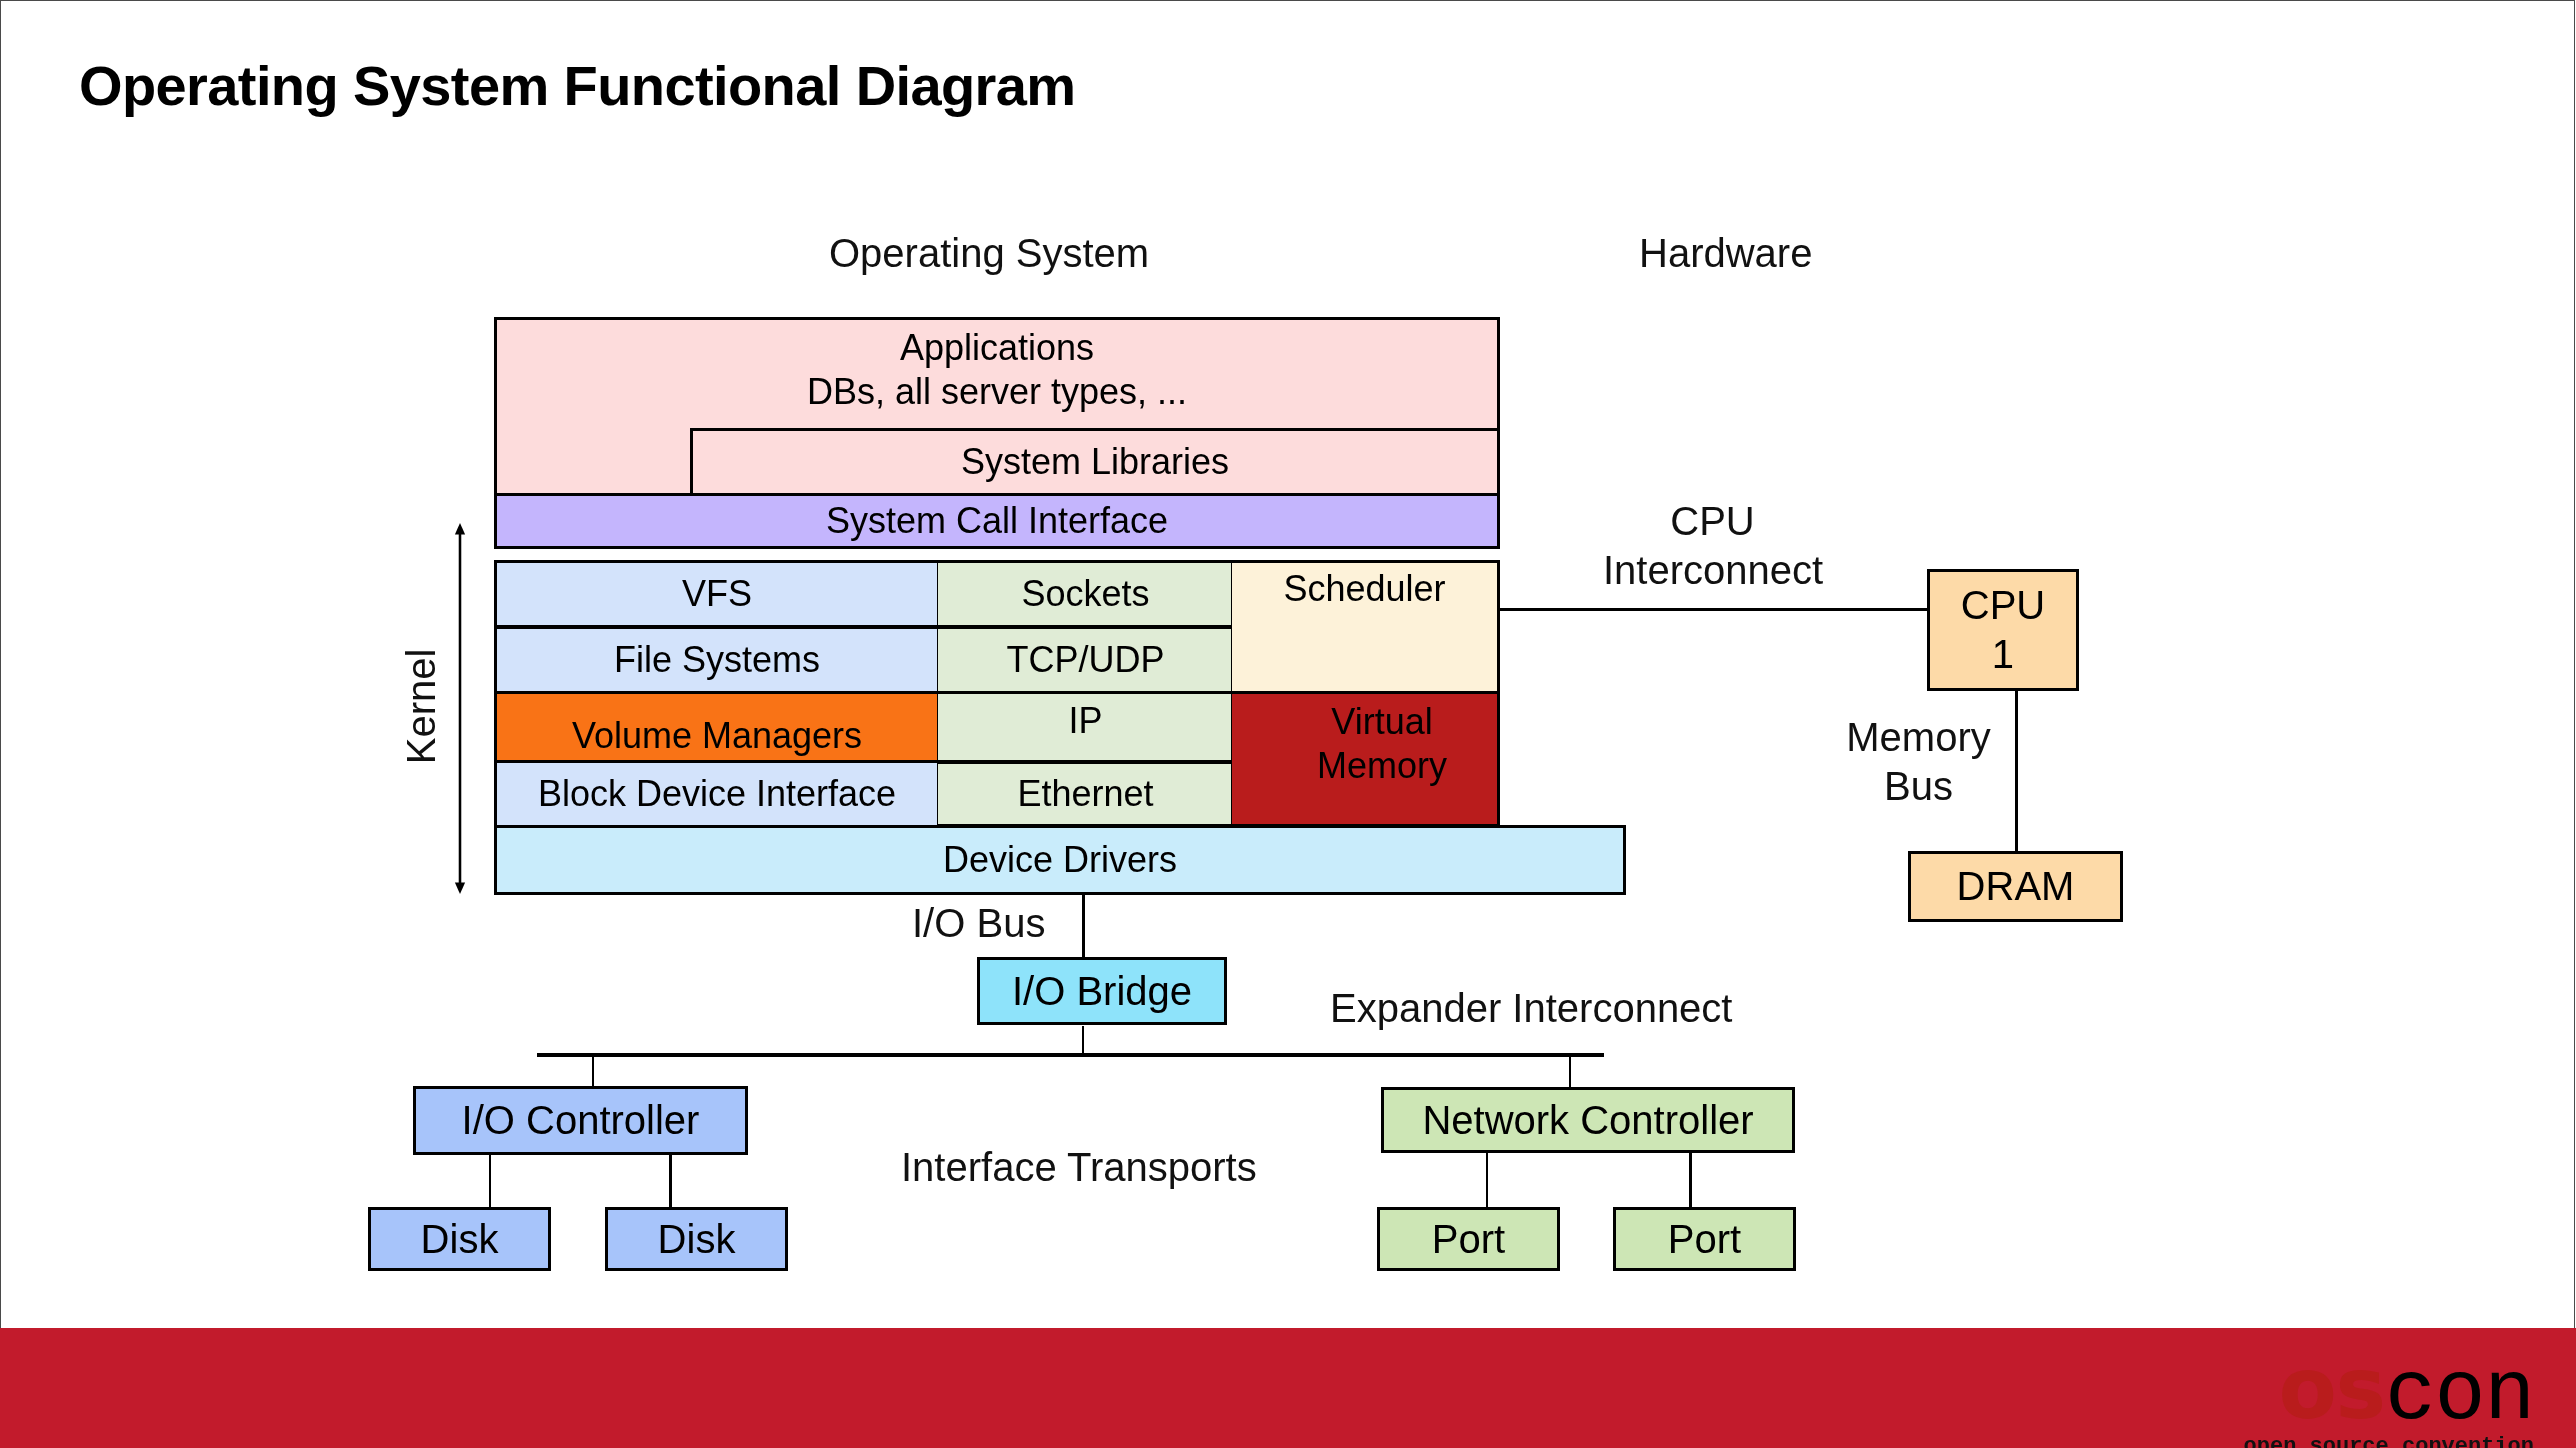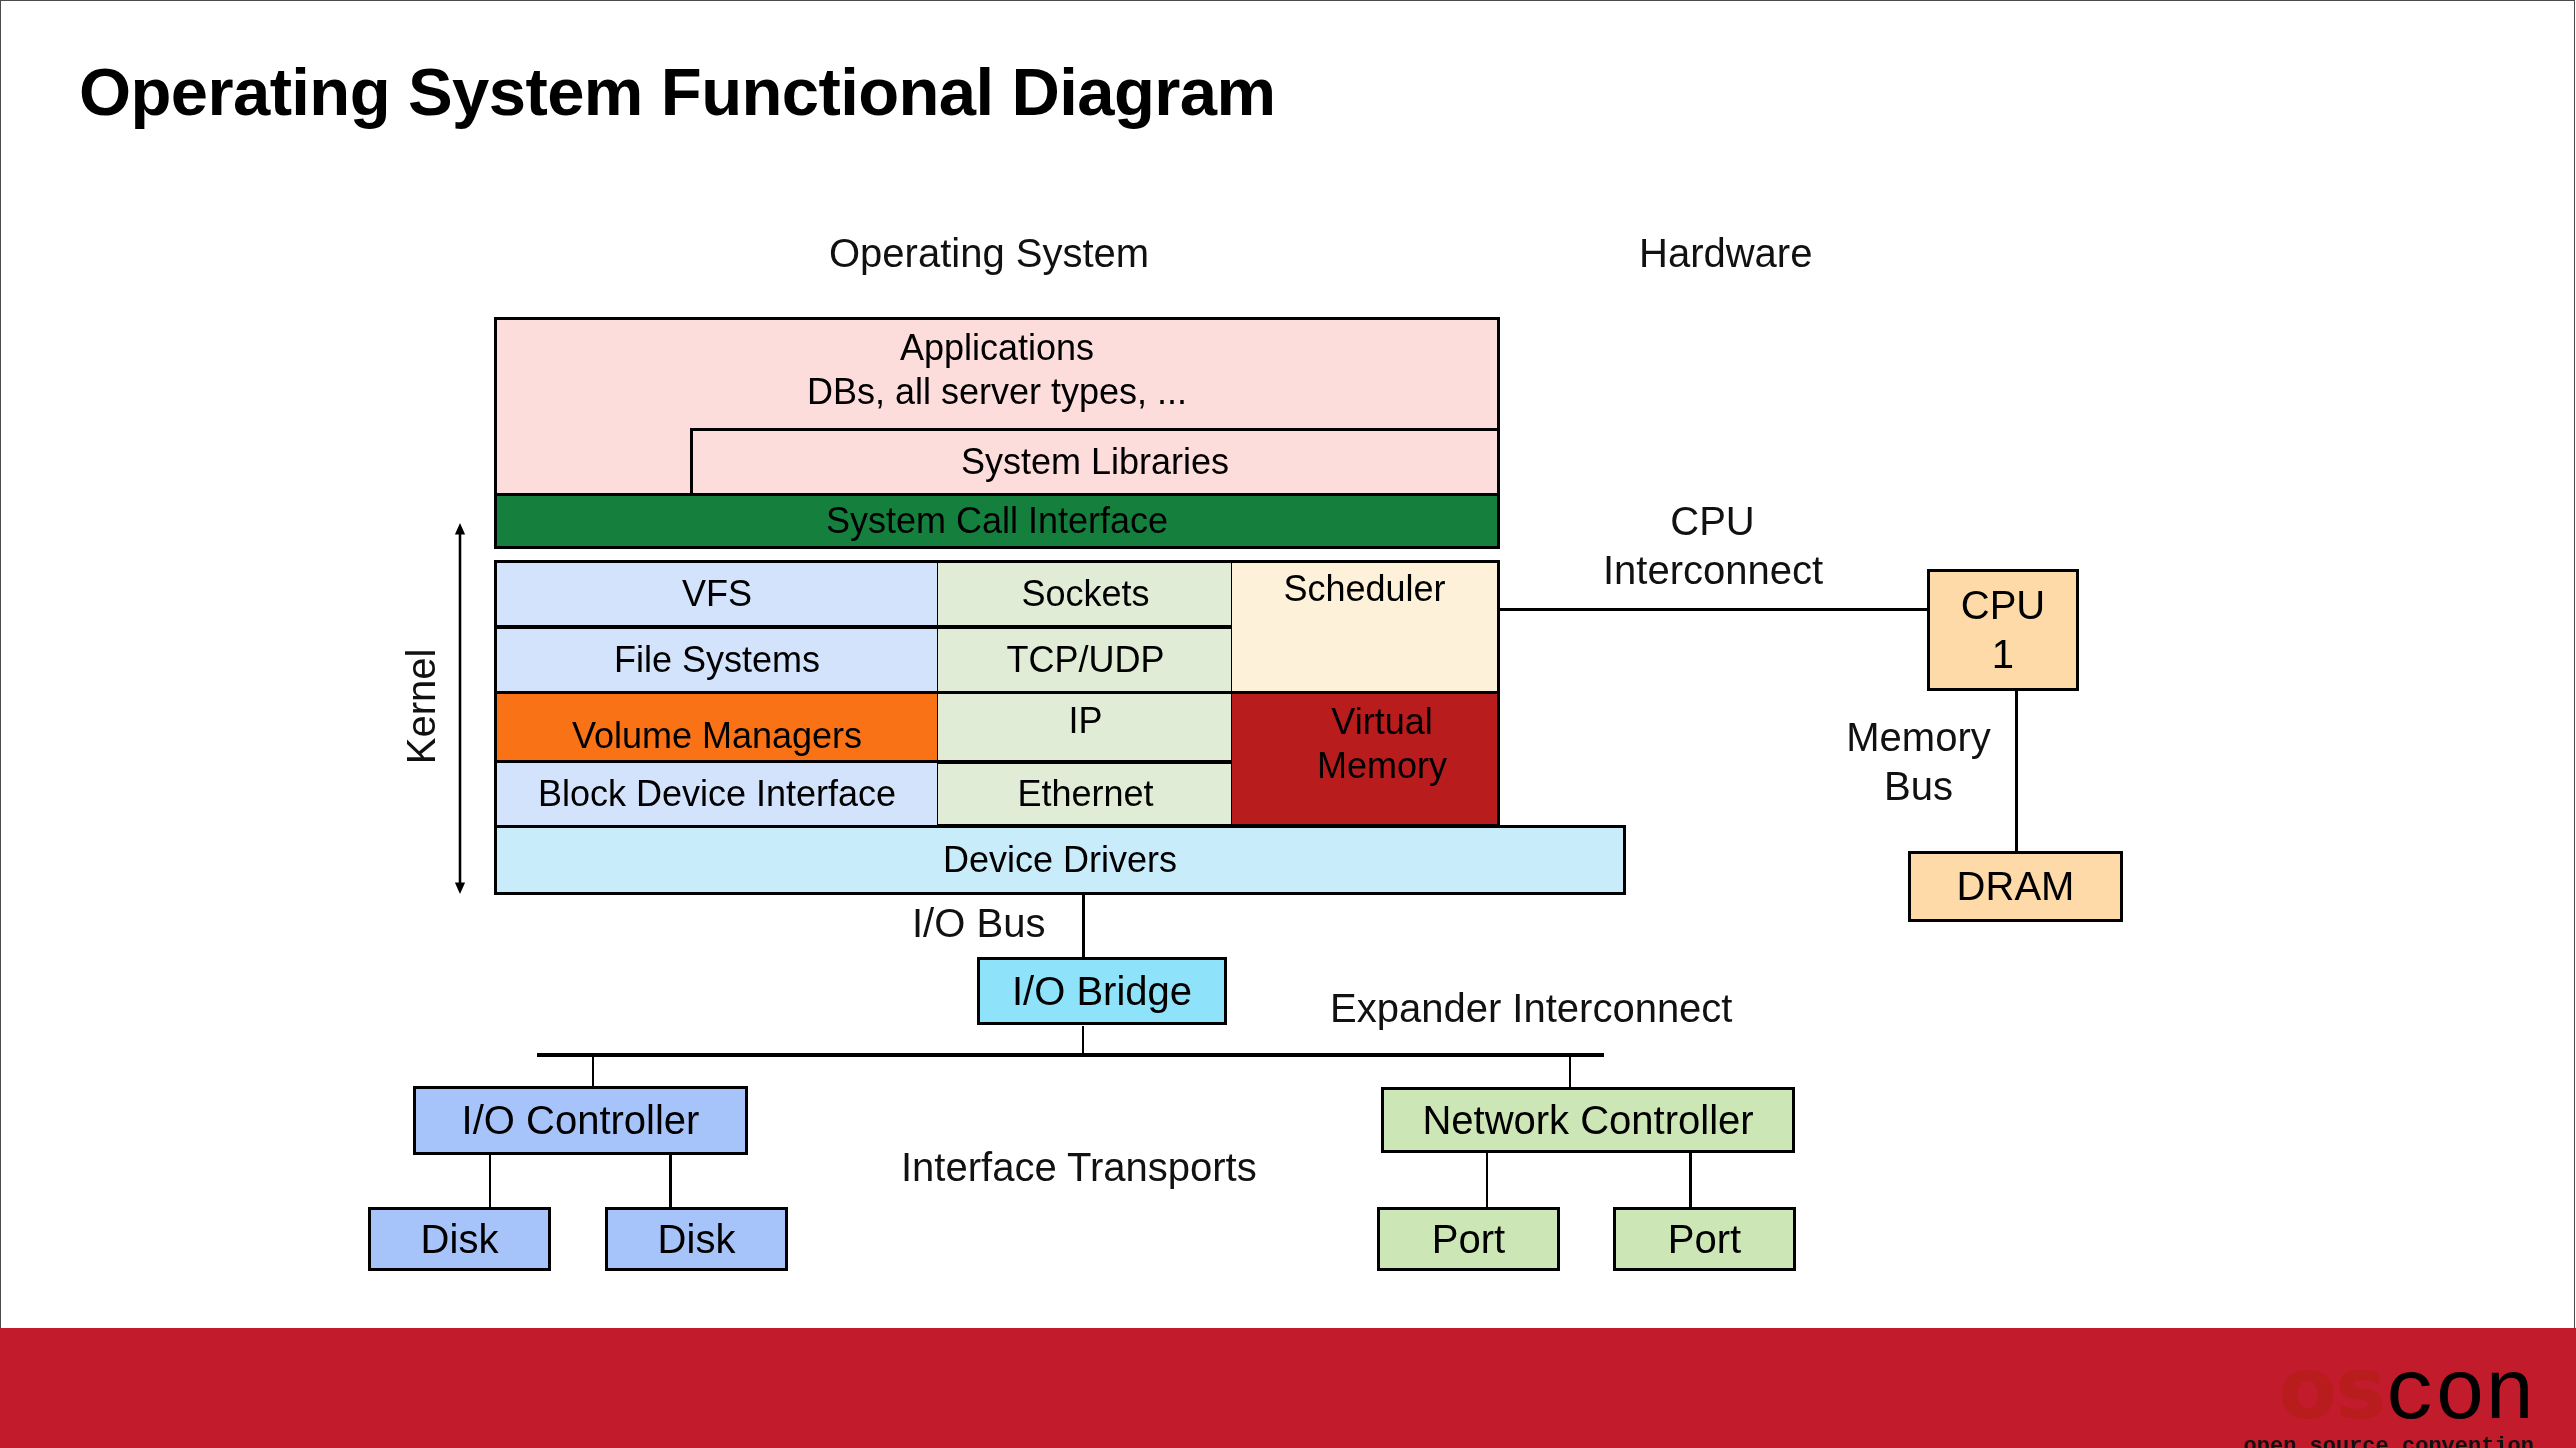--- a/index.html
+++ b/index.html
@@ -8,21 +8,21 @@
     background: #ffffff;
     font-family: "Liberation Sans", "DejaVu Sans", sans-serif;
     color: #000;
   }
   .frame {
     position: absolute; left: 0; top: 0; width: 2573px; height: 1446px;
     border: 1.3px solid #4a4a4a; box-sizing: content-box; pointer-events: none;
   }
   .abs { position: absolute; }
   .title {
-    left: 79px; top: 53px; font-size: 67px; font-weight: bold; white-space: nowrap;
+    left: 79px; top: 53px; font-size: 56px; font-weight: bold; white-space: nowrap;
     letter-spacing: -0.6px;
   }
   .label { font-size: 40px; white-space: nowrap; color: #111; text-align: center; line-height: 1.22; }
   .box {
     position: absolute; box-sizing: border-box; border: 3.2px solid #000;
     display: flex; align-items: center; justify-content: center; text-align: center;
     font-size: 40px; line-height: 1.22;
   }
   .cell {
     position: absolute; box-sizing: border-box;
@@ -63,21 +63,21 @@
     <div style="margin-left:0;">
       <div>Applications</div>
       <div>DBs, all server types, ...</div>
     </div>
   </div>
 
   <div class="cell" style="left:690px; top:428px; width:810px; height:68px; background:#fddcdc; border:3.2px solid #000;">
     <span>System Libraries</span>
   </div>
 
-  <div class="cell" style="left:494px; top:493px; width:1006px; height:56px; background:#15803d; border:3.2px solid #000;">
+  <div class="cell" style="left:494px; top:493px; width:1006px; height:56px; background:#c4b5fd; border:3.2px solid #000;">
     <span>System Call Interface</span>
   </div>
 
   <div class="cell" style="left:494px; top:560px; width:444px; height:68px; background:#d3e3fb; border:3.2px solid #000; border-right-width:1.9px;">
     <span>VFS</span>
   </div>
   <div class="cell" style="left:494px; top:626px; width:444px; height:68px; background:#d3e3fb; border:3.2px solid #000; border-right-width:1.9px;">
     <span>File Systems</span>
   </div>
   <div class="cell" style="left:494px; top:691px; width:444px; height:90px; background:#f97316; border:3.2px solid #000; border-right-width:1.9px;">

